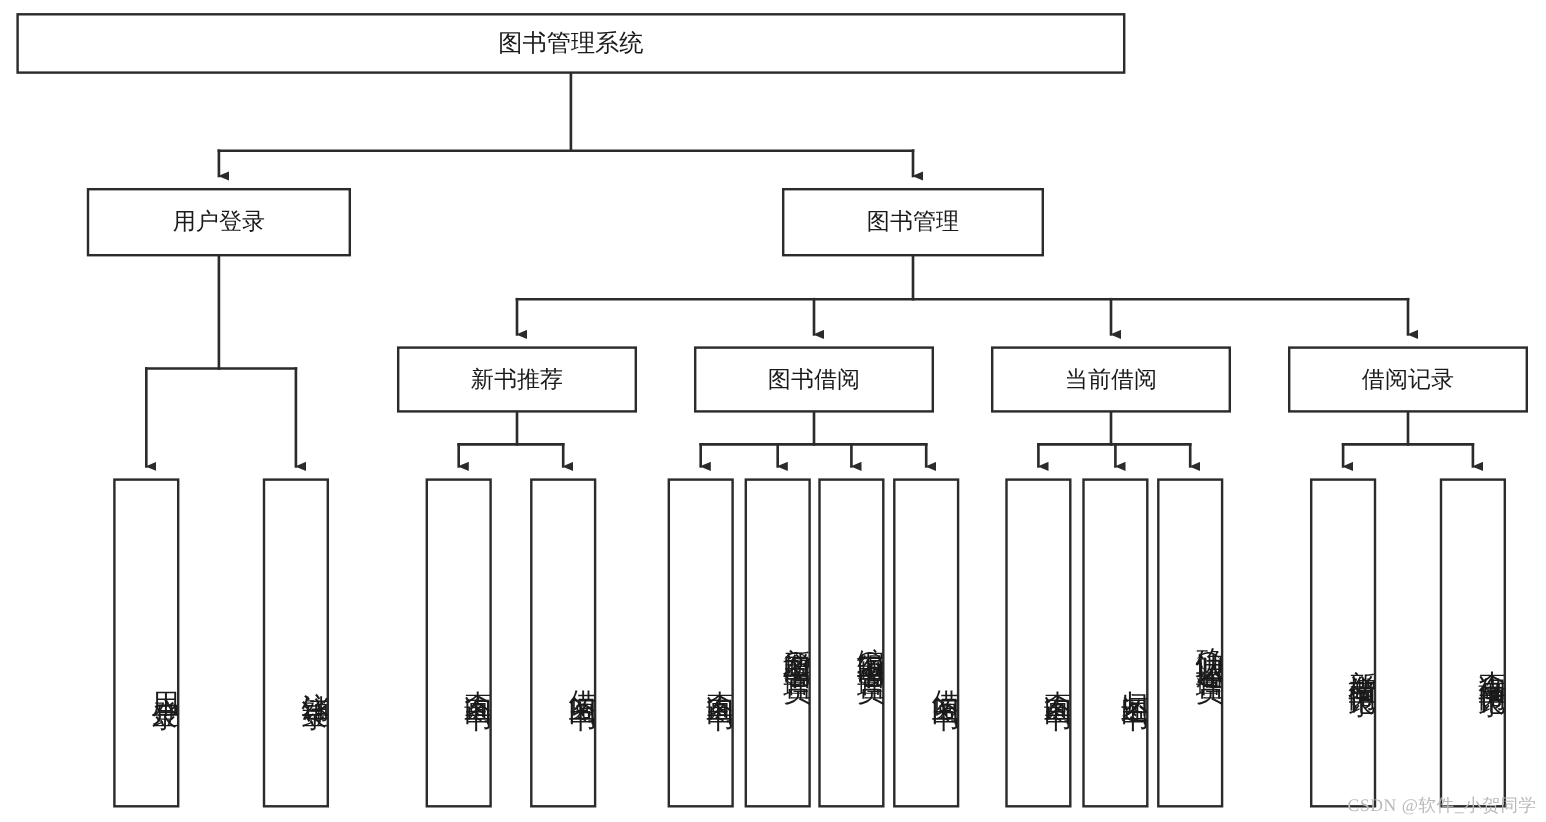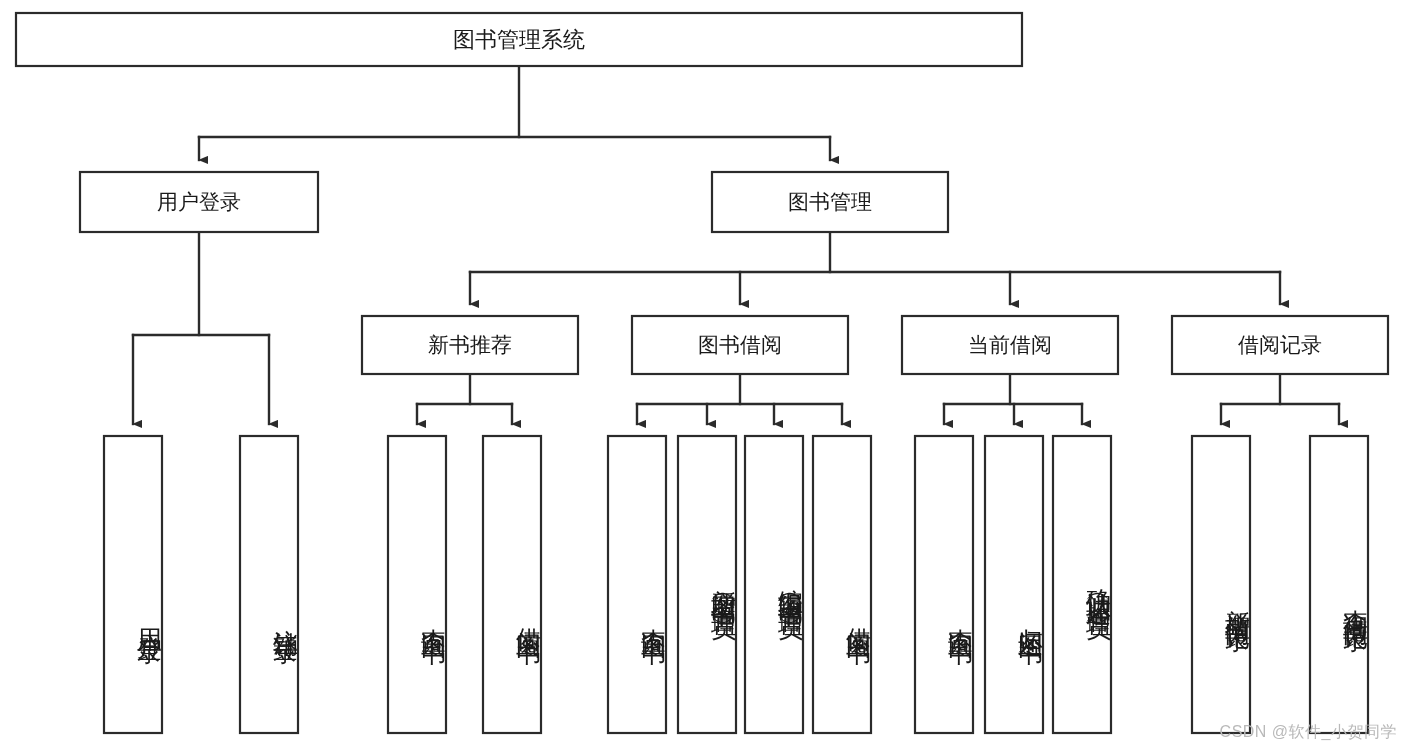--- a/index.html
+++ b/index.html
@@ -64,21 +64,21 @@
     display: flex;
     align-items: flex-start;
     justify-content: center;
     white-space: nowrap;
     pointer-events: none;
   }
   .watermark {
     position: absolute;
     right: 8px;
     bottom: 4px;
-    font-family: Liberation Sans, sans-serif;
+    font-family: Liberation Serif, serif;
     font-size: 16px;
     color: #b9b9b9;
     letter-spacing: 0.5px;
     white-space: nowrap;
   }
 </style>
 </head>
 <body>
 
 <div id="diagram-root">

